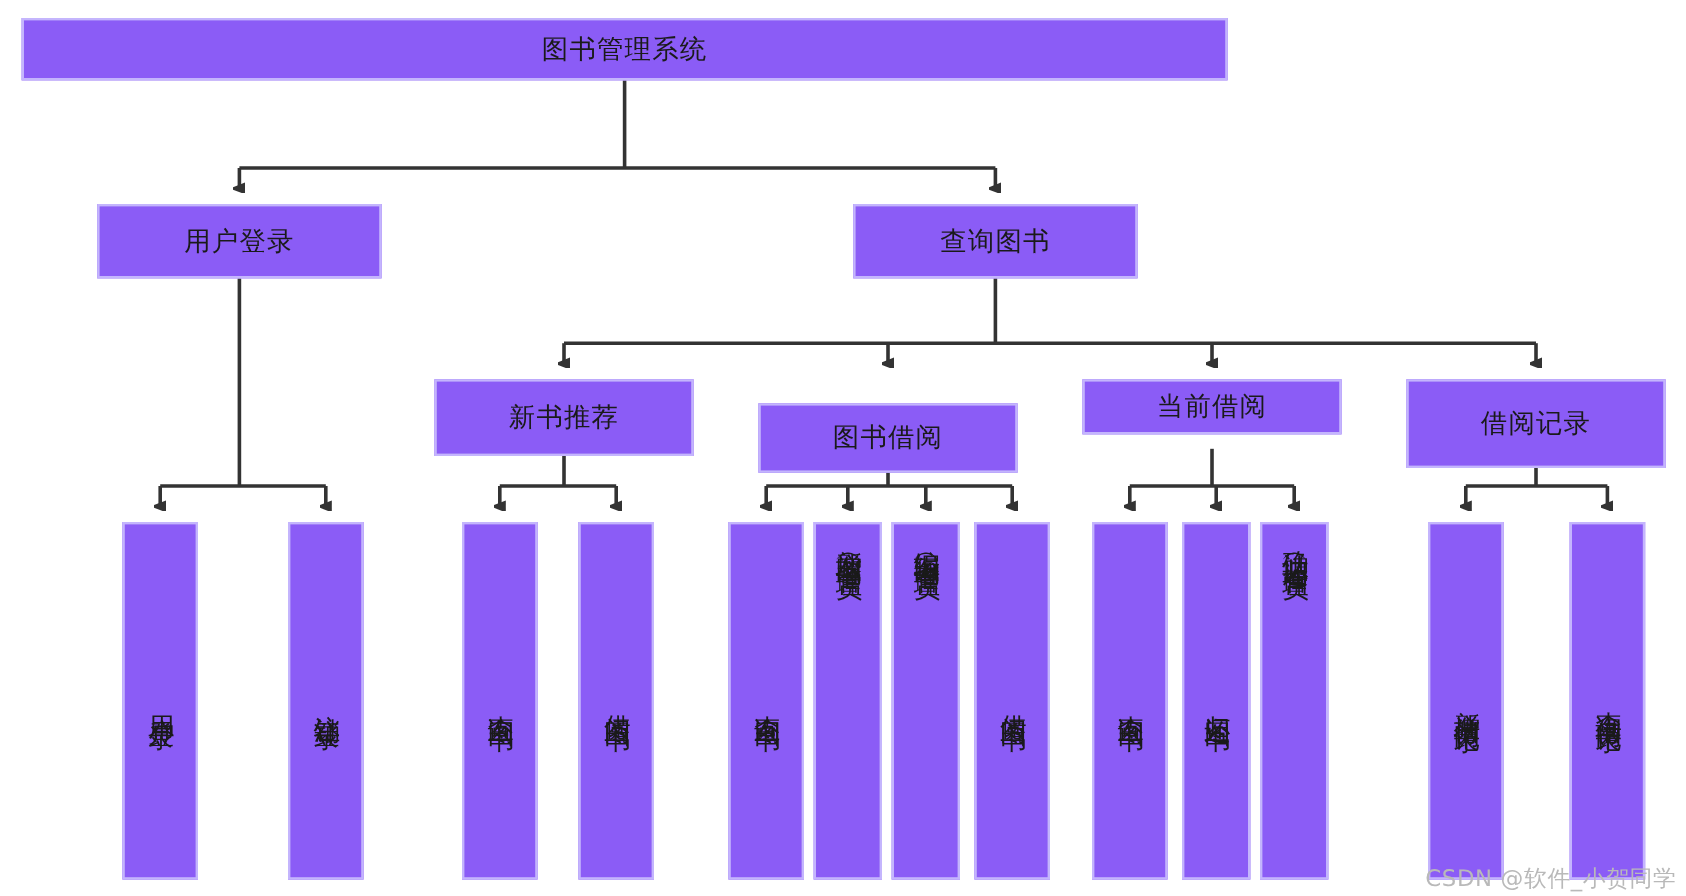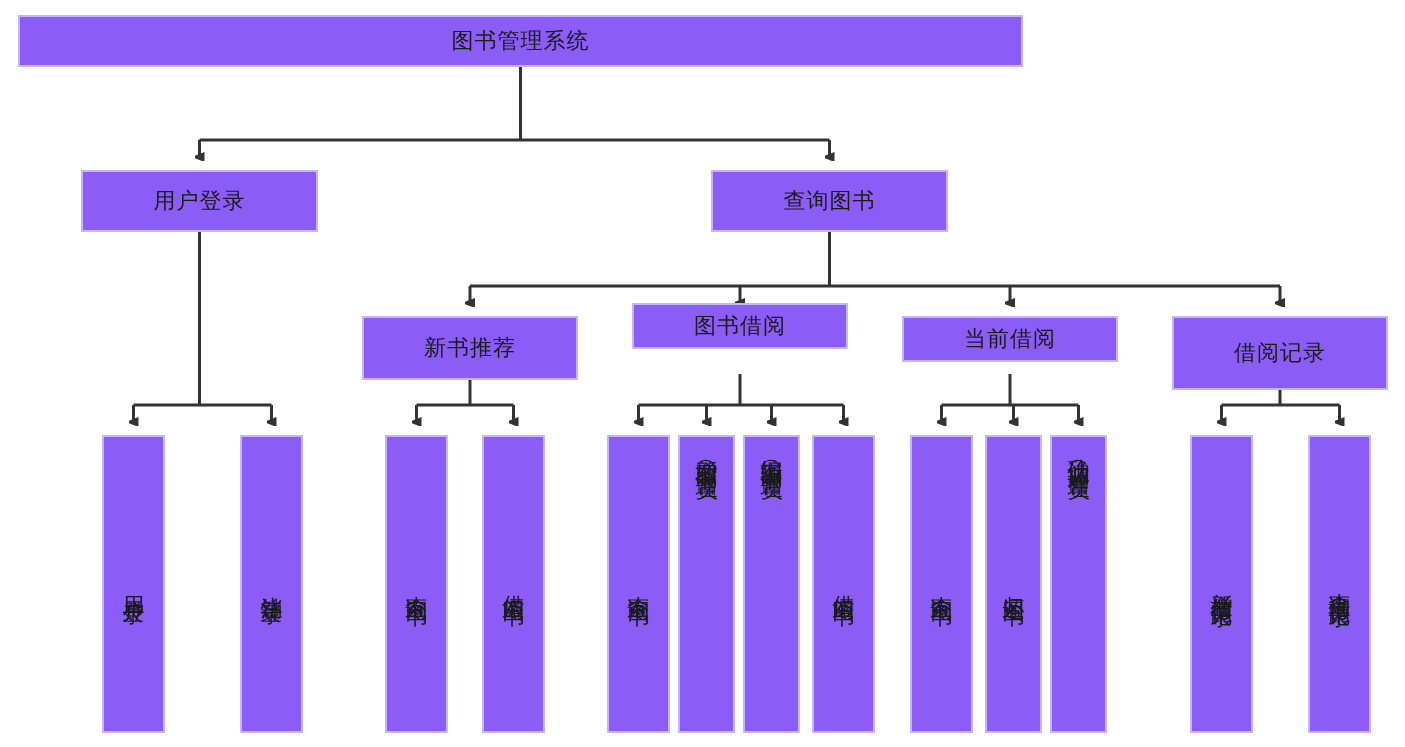--- a/index.html
+++ b/index.html
@@ -116,21 +116,21 @@
       </div>
       <div class="node horiz" style="left: 81px; top: 170px; width: 237px; height: 62px;">
         <span class="node-label">用户登录</span>
       </div>
       <div class="node horiz" style="left: 711px; top: 170px; width: 237px; height: 62px;">
         <span class="node-label">查询图书</span>
       </div>
       <div class="node horiz" style="left: 362px; top: 316px; width: 216px; height: 64px;">
         <span class="node-label">新书推荐</span>
       </div>
-      <div class="node horiz" style="left: 632px; top: 303px; width: 216px; height: 46px;">
+      <div class="node horiz" style="left: 632px; top: 336px; width: 216px; height: 58px;">
         <span class="node-label">图书借阅</span>
       </div>
       <div class="node horiz" style="left: 902px; top: 316px; width: 216px; height: 46px;">
         <span class="node-label">当前借阅</span>
       </div>
       <div class="node horiz" style="left: 1172px; top: 316px; width: 216px; height: 74px;">
         <span class="node-label">借阅记录</span>
       </div>
       <div class="node vert" style="left: 102px; top: 435px; width: 63px; height: 298px;">
         <span class="node-label">用户登录</span>
@@ -166,13 +166,14 @@
         <span class="node-label">确认归还（管理员）</span>
       </div>
       <div class="node vert" style="left: 1190px; top: 435px; width: 63px; height: 298px;">
         <span class="node-label">新增借阅记录</span>
       </div>
       <div class="node vert" style="left: 1308px; top: 435px; width: 63px; height: 298px;">
         <span class="node-label">查询借阅记录</span>
       </div>
     </div>
 
+  <div class="watermark">CSDN @软件_小贺同学</div>
 </div>
 
 </body></html>

